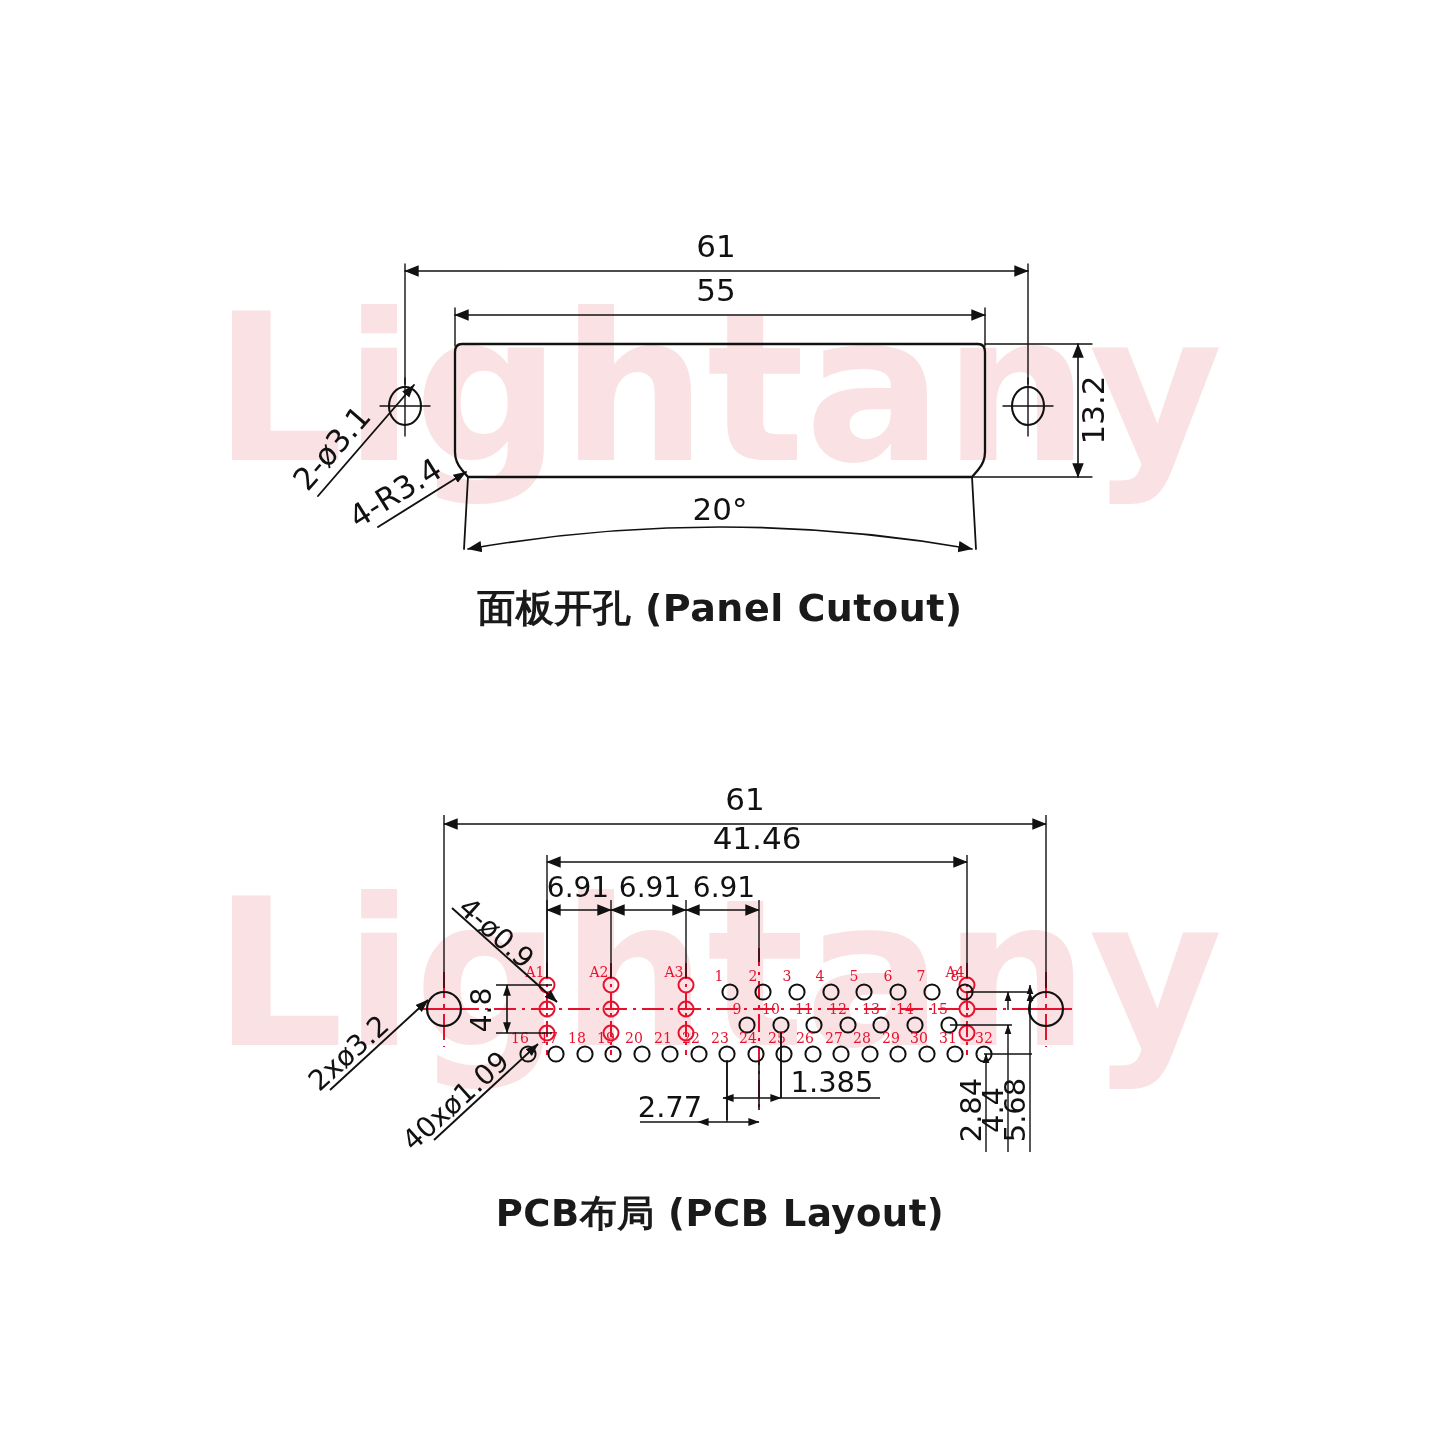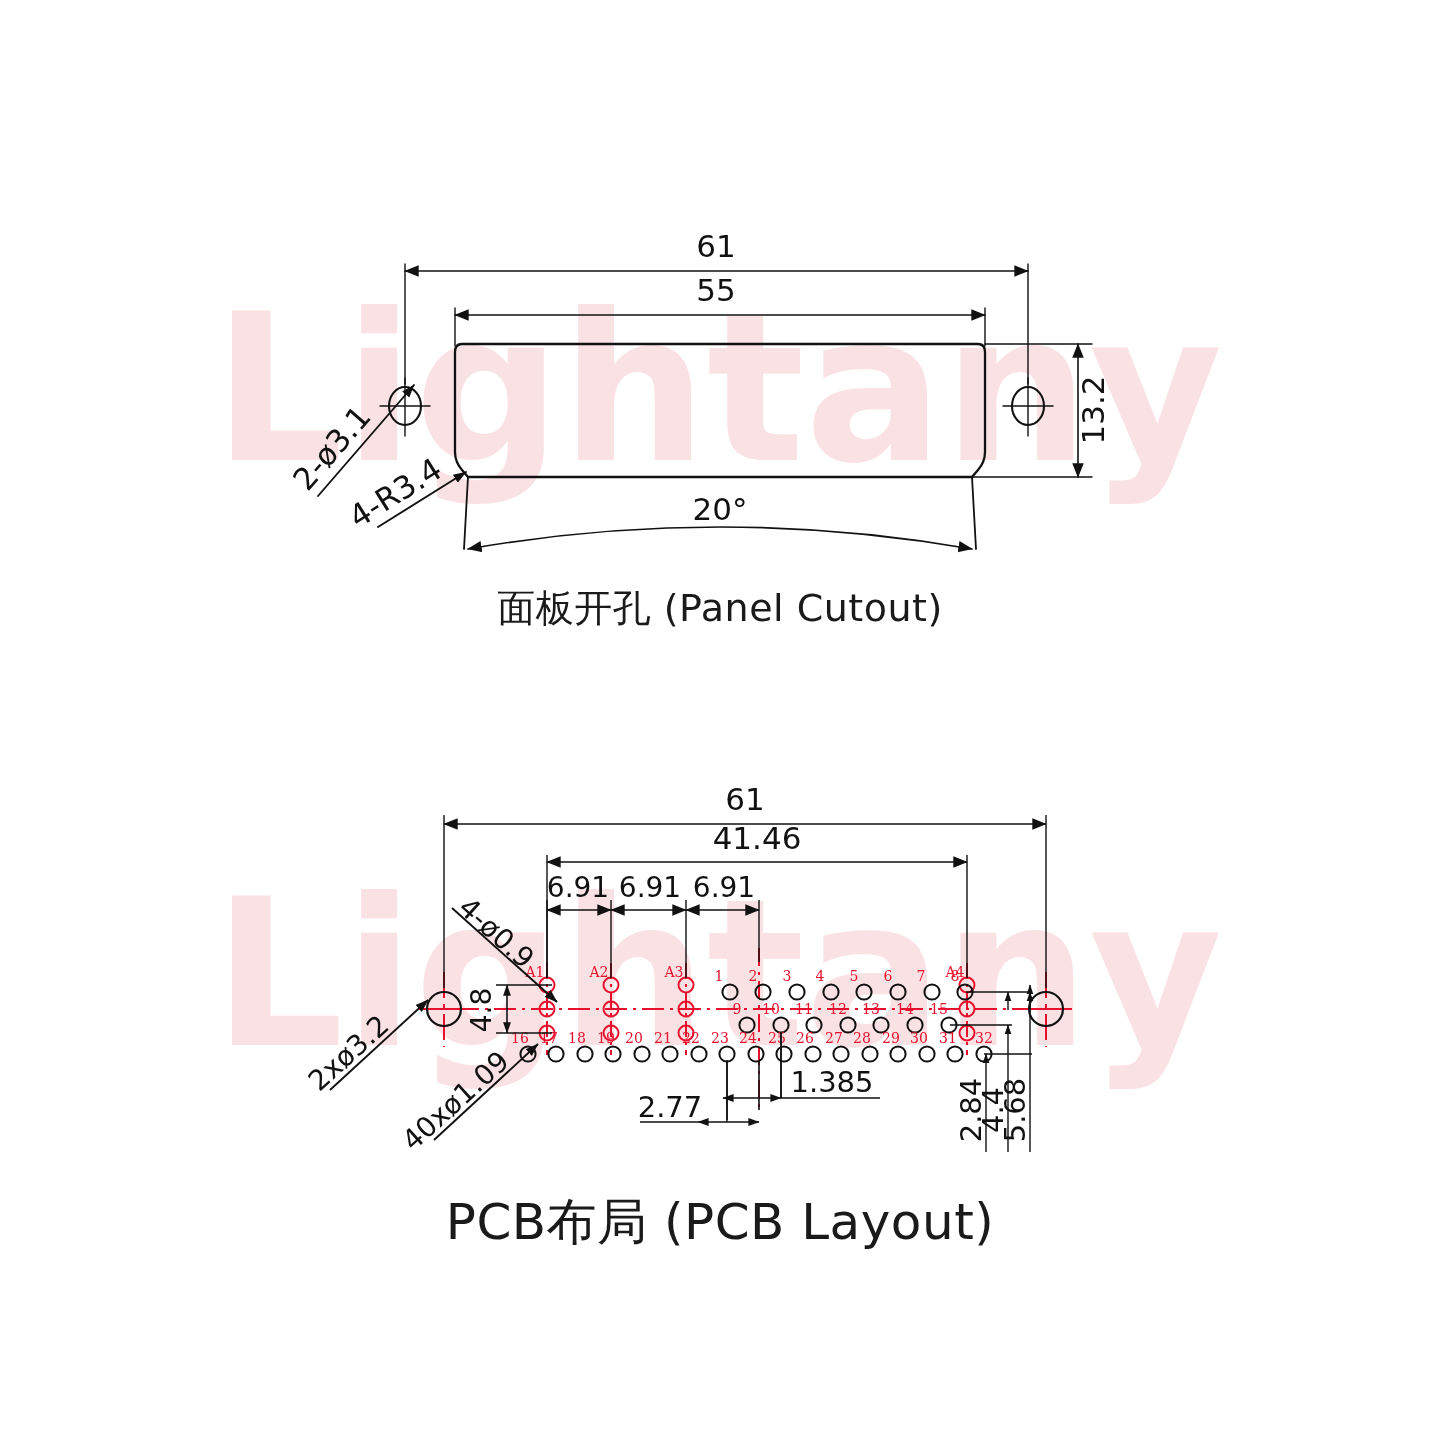--- a/index.html
+++ b/index.html
@@ -1,21 +1,21 @@
 <!DOCTYPE html>
 <html><head>
 <meta charset="utf-8">
 <style>
   html,body{margin:0;padding:0;background:#ffffff;}
   body{width:1440px;height:1440px;font-family:"DejaVu Sans","Liberation Sans",sans-serif;overflow:hidden;position:relative;}
   #stage{position:relative;width:1440px;height:1440px;background:#fff;}
   svg.sheet{position:absolute;left:0;top:0;width:1440px;height:1440px;}
-  .cap{position:absolute;text-align:center;color:#1a1a1a;font-weight:400;letter-spacing:.5px;}
+  .cap{position:absolute;text-align:center;color:#1a1a1a;font-weight:700;letter-spacing:.5px;}
   #cap-panel{left:0;top:583px;width:1440px;font-size:38px;}
-  #cap-pcb{left:0;top:1189px;width:1440px;font-size:50px;}
+  #cap-pcb{left:0;top:1189px;width:1440px;font-size:37px;}
 </style>
 </head>
 <body>
 
 <div id="stage">
 
 <svg class="sheet" viewBox="0 0 1440 1440">
   <defs>
     <marker id="ar" viewBox="0 0 10 10" refX="9.5" refY="5" markerWidth="9" markerHeight="9" orient="auto-start-reverse">
       <path d="M0,1 L10,5 L0,9 z" fill="#111"></path>

